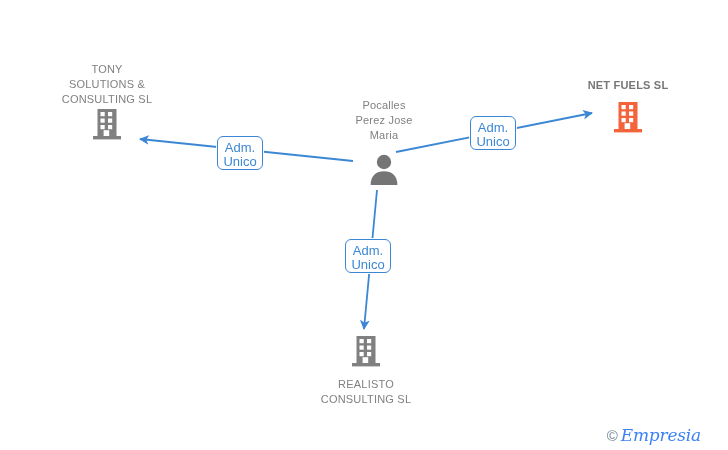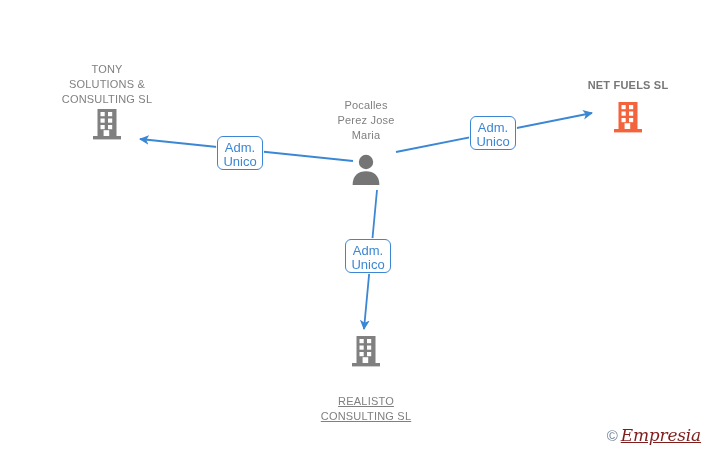--- a/index.html
+++ b/index.html
@@ -76,24 +76,23 @@
   }
   #watermark .copy {
     font-size: 15px;
     color: #6f8396;
     line-height: 1;
   }
   #watermark .brand {
     font-family: "DejaVu Serif", serif;
     font-style: italic;
     font-size: 17px;
-    color: #7f1d1d;
+    color: #3b82f6;
     line-height: 1;
     letter-spacing: -0.2px;
-    text-decoration: underline;
   }
 </style>
 </head>
 <body>
 
 <div id="graph-canvas">
 
   <svg id="edge-layer" viewBox="0 0 728 450" width="728" height="450">
     <defs>
       <marker id="arrow-left" viewBox="0 0 10 10" refX="9" refY="5" markerWidth="5.5" markerHeight="5.5" orient="auto-start-reverse">
@@ -143,21 +142,21 @@
         <rect x="16" y="5" width="4.2" height="4.2" fill="#ffffff"></rect>
         <rect x="8.5" y="11.5" width="4.2" height="4.2" fill="#ffffff"></rect>
         <rect x="16" y="11.5" width="4.2" height="4.2" fill="#ffffff"></rect>
         <rect x="8.5" y="18" width="4.2" height="4.2" fill="#ffffff"></rect>
         <rect x="16" y="18" width="4.2" height="4.2" fill="#ffffff"></rect>
         <rect x="11.6" y="23.2" width="5.6" height="5.8" fill="#ffffff"></rect>
       </svg>
     </span>
   </div>
 
-  <div class="node" style="left:306px; top:98px; width:120px;">
+  <div class="node" style="left:324px; top:98px; width:120px;">
     <div class="node-label">Pocalles
 Perez Jose
 Maria</div>
     <span class="node-icon" style="display:block; margin-top:10px;">
       <svg width="32" height="32" viewBox="0 0 32 32" aria-hidden="true">
         <circle cx="16" cy="9" r="7.2" fill="#757575"></circle>
         <path d="M 2.6 32 C 2.6 22.2 8.4 18.2 16 18.2 C 23.6 18.2 29.4 22.2 29.4 32 Z" fill="#757575"></path>
       </svg>
     </span>
   </div>
@@ -169,21 +168,21 @@
         <rect x="1" y="29" width="28" height="3.4" fill="#808080"></rect>
         <rect x="8.5" y="5" width="4.2" height="4.2" fill="#ffffff"></rect>
         <rect x="16" y="5" width="4.2" height="4.2" fill="#ffffff"></rect>
         <rect x="8.5" y="11.5" width="4.2" height="4.2" fill="#ffffff"></rect>
         <rect x="16" y="11.5" width="4.2" height="4.2" fill="#ffffff"></rect>
         <rect x="8.5" y="18" width="4.2" height="4.2" fill="#ffffff"></rect>
         <rect x="16" y="18" width="4.2" height="4.2" fill="#ffffff"></rect>
         <rect x="11.6" y="23.2" width="5.6" height="5.8" fill="#ffffff"></rect>
       </svg>
     </span>
-    <div class="node-label" style="margin-top:22px;text-decoration:underline;">REALISTO
+    <div class="node-label" style="margin-top:5px;">REALISTO
 CONSULTING SL</div>
   </div>
 
   <div class="rel-label" style="left:217px; top:136px; width:46px; height:34px;">Adm.
 Unico</div>
 
   <div class="rel-label" style="left:470px; top:116px; width:46px; height:34px;">Adm.
 Unico</div>
 
   <div class="rel-label" style="left:345px; top:239px; width:46px; height:34px;">Adm.

